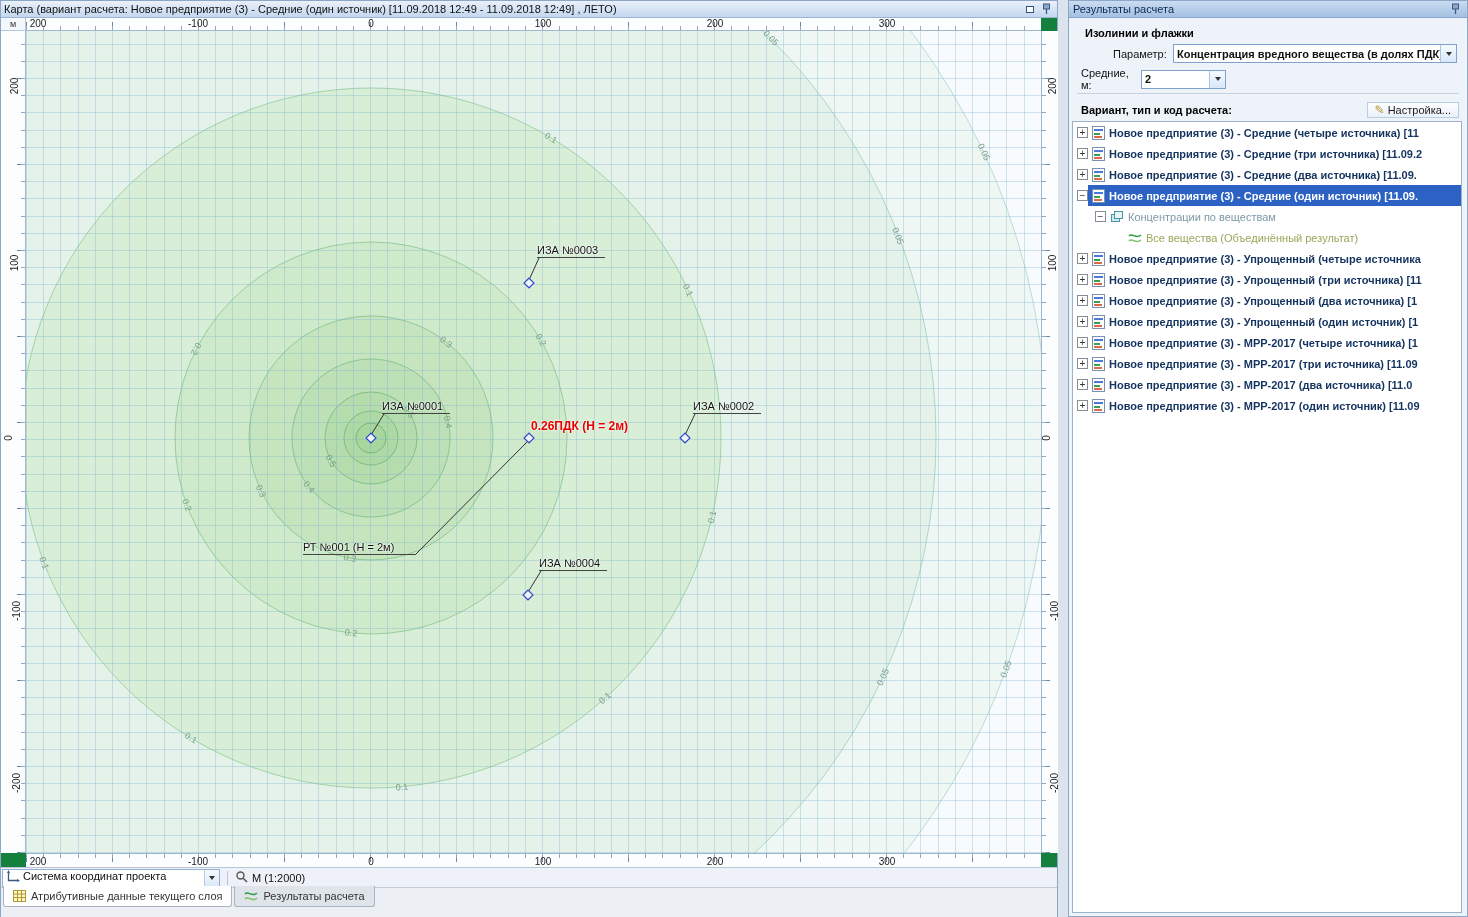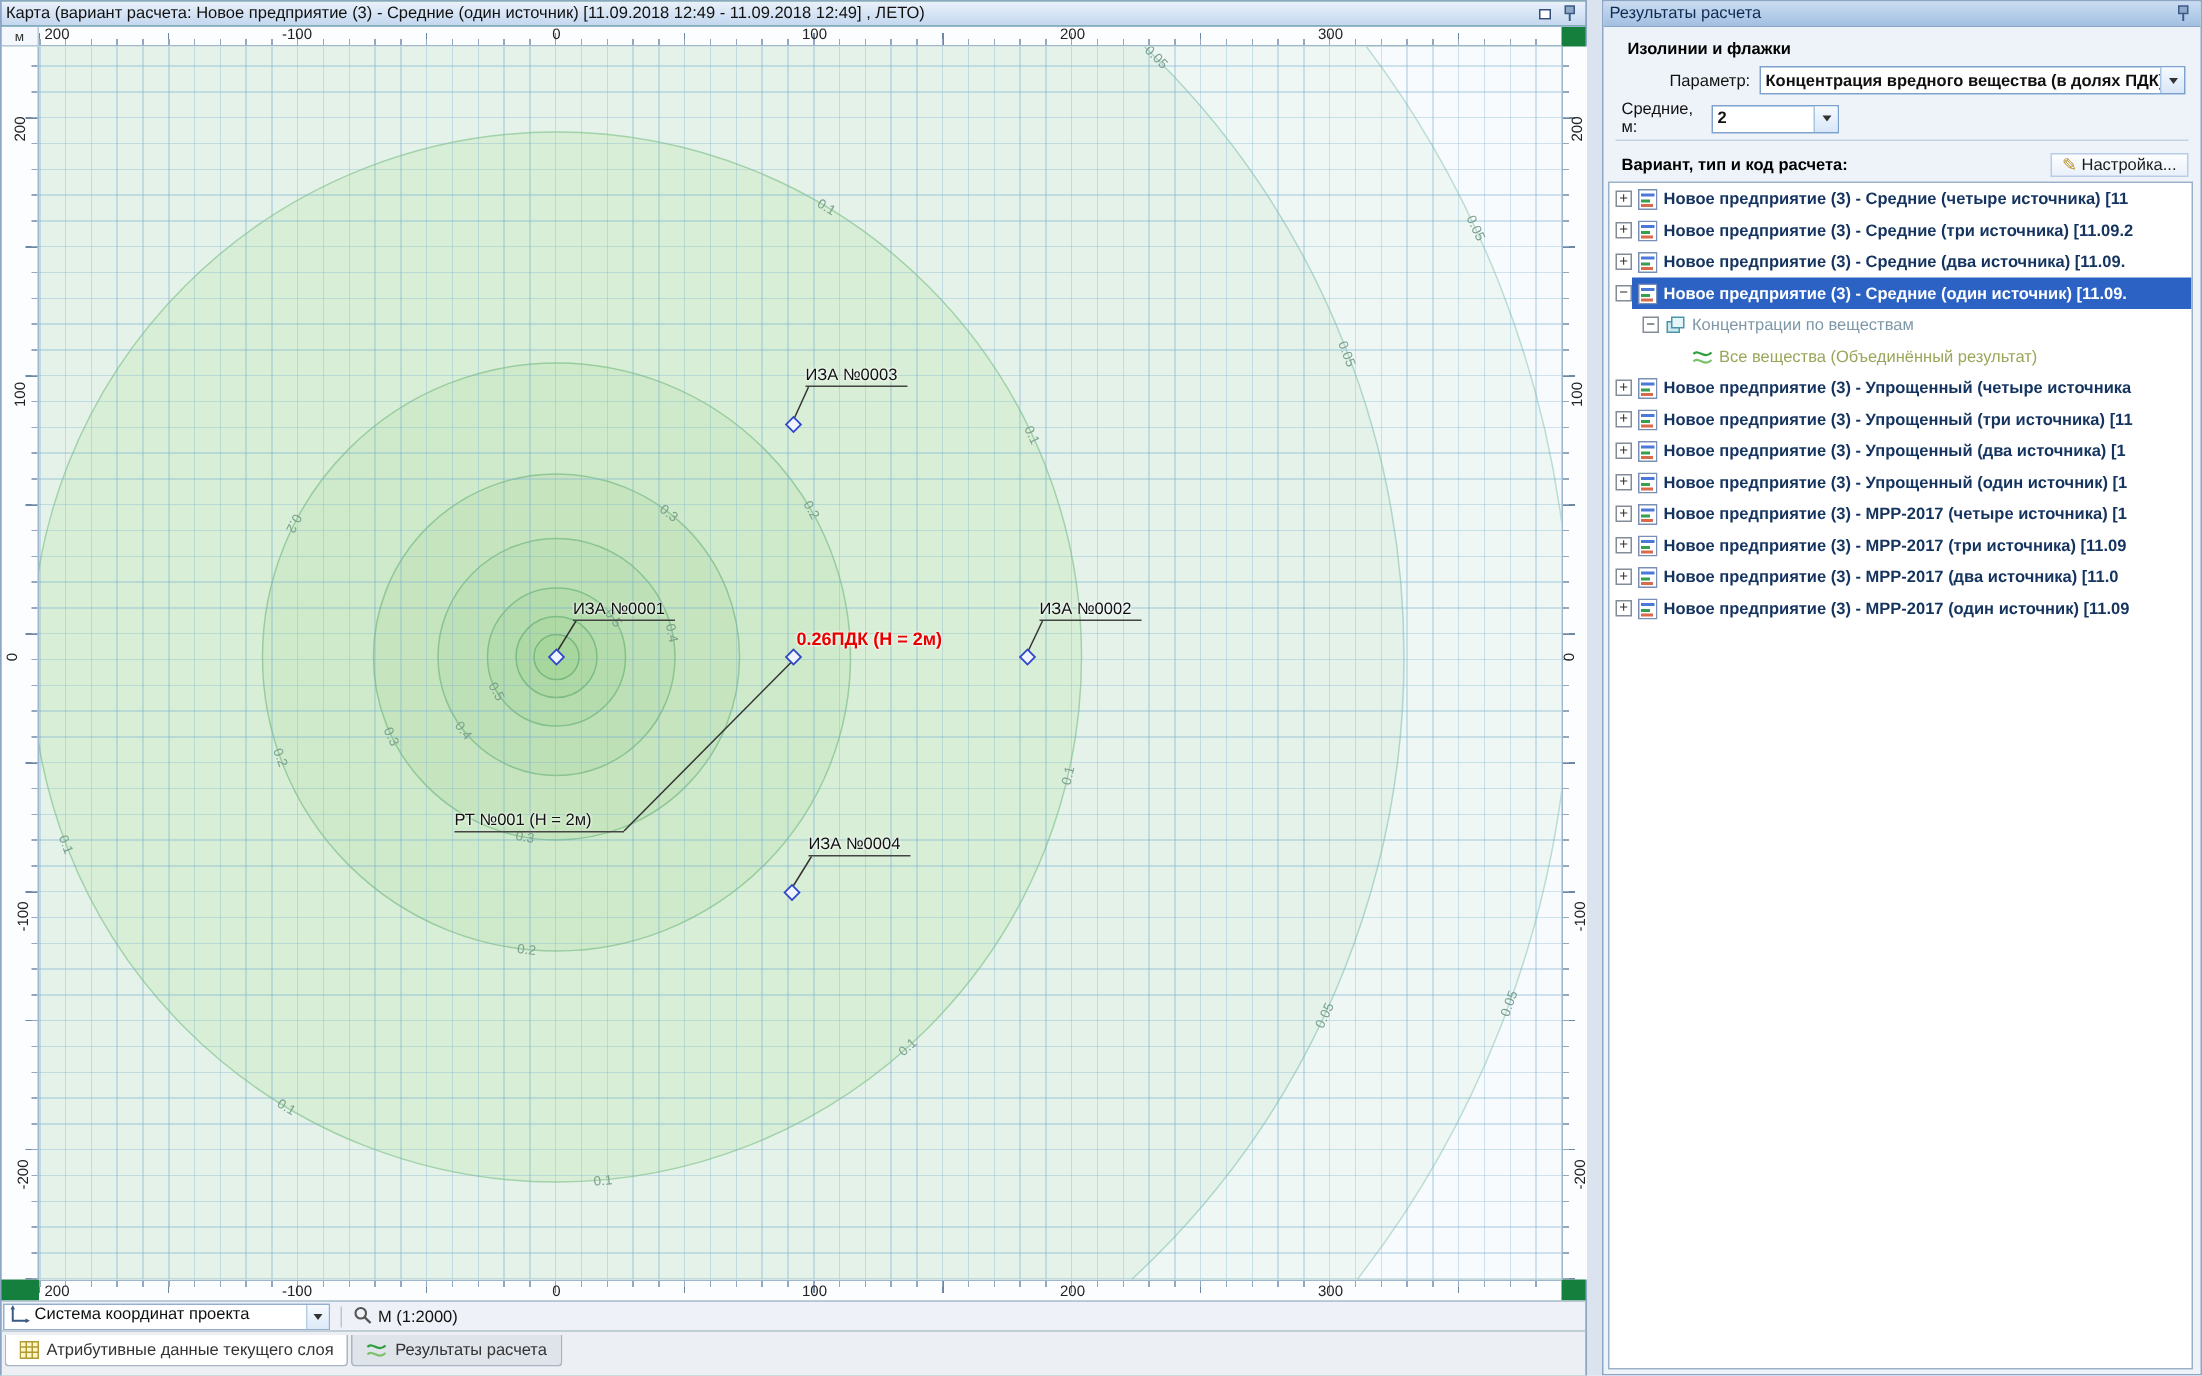--- a/index.html
+++ b/index.html
@@ -42,21 +42,21 @@
 
   .statusbar{position:absolute;left:0;top:866px;width:100%;height:20px;background:#eef2f8;border-top:1px solid #b9c6d8;display:flex;align-items:center;}
   .coord-combo{display:flex;align-items:flex-start;height:18px;background:#fff;border:1px solid #94afd0;margin-left:1px;width:218px;}
   .cc-icon{margin:0 3px;display:inline-flex;}
   .coord-text{flex:1;overflow:hidden;white-space:nowrap;}
   .cc-arrow{width:15px;height:100%;border-left:1px solid #b7cbe4;background:linear-gradient(#f6faff,#dce9f8);display:flex;align-items:center;justify-content:center;}
   .arrow-down{width:0;height:0;border-left:3px solid transparent;border-right:3px solid transparent;border-top:4px solid #333;}
   .sb-sep{width:1px;height:14px;background:#b9c6d8;margin:0 7px;}
   .zoom-group{display:flex;align-items:center;gap:4px;}
 
-  .bottom-tabs{position:absolute;left:0;top:886px;width:100%;height:31px;background:#eceff4;border-top:1px solid #c4ccd8;display:flex;align-items:flex-start;padding:2px 2px 16px;gap:2px;}
+  .bottom-tabs{position:absolute;left:0;top:886px;width:100%;height:31px;background:#eceff4;border-top:1px solid #c4ccd8;display:flex;align-items:center;padding:2px 2px 16px;gap:2px;}
   .btab{display:flex;align-items:center;gap:5px;height:21px;padding:0 9px;font-size:11px;color:#333;background:#dfe3ea;border:1px solid #a9b4c4;border-top:none;border-radius:0 0 3px 3px;cursor:default;}
   .btab.active{background:#fff;}
   .tab-icon{display:inline-flex;}
 
   .splitter{position:absolute;left:1058px;top:0;width:10px;height:917px;background:#dbe3ef;}
 
   
   .results-panel{position:absolute;left:1068px;top:0;width:400px;height:917px;background:#eef3fa;border:1px solid #8ea6c6;}
   .panel-header{position:absolute;left:0;top:0;right:0;height:17px;background:linear-gradient(#cadcf1,#a3c0e2);border-bottom:1px solid #87a5cc;display:flex;align-items:center;padding:0 4px;font-size:11px;color:#0e2a52;}
   .panel-header .ph-text{flex:1;white-space:nowrap;overflow:hidden;}

